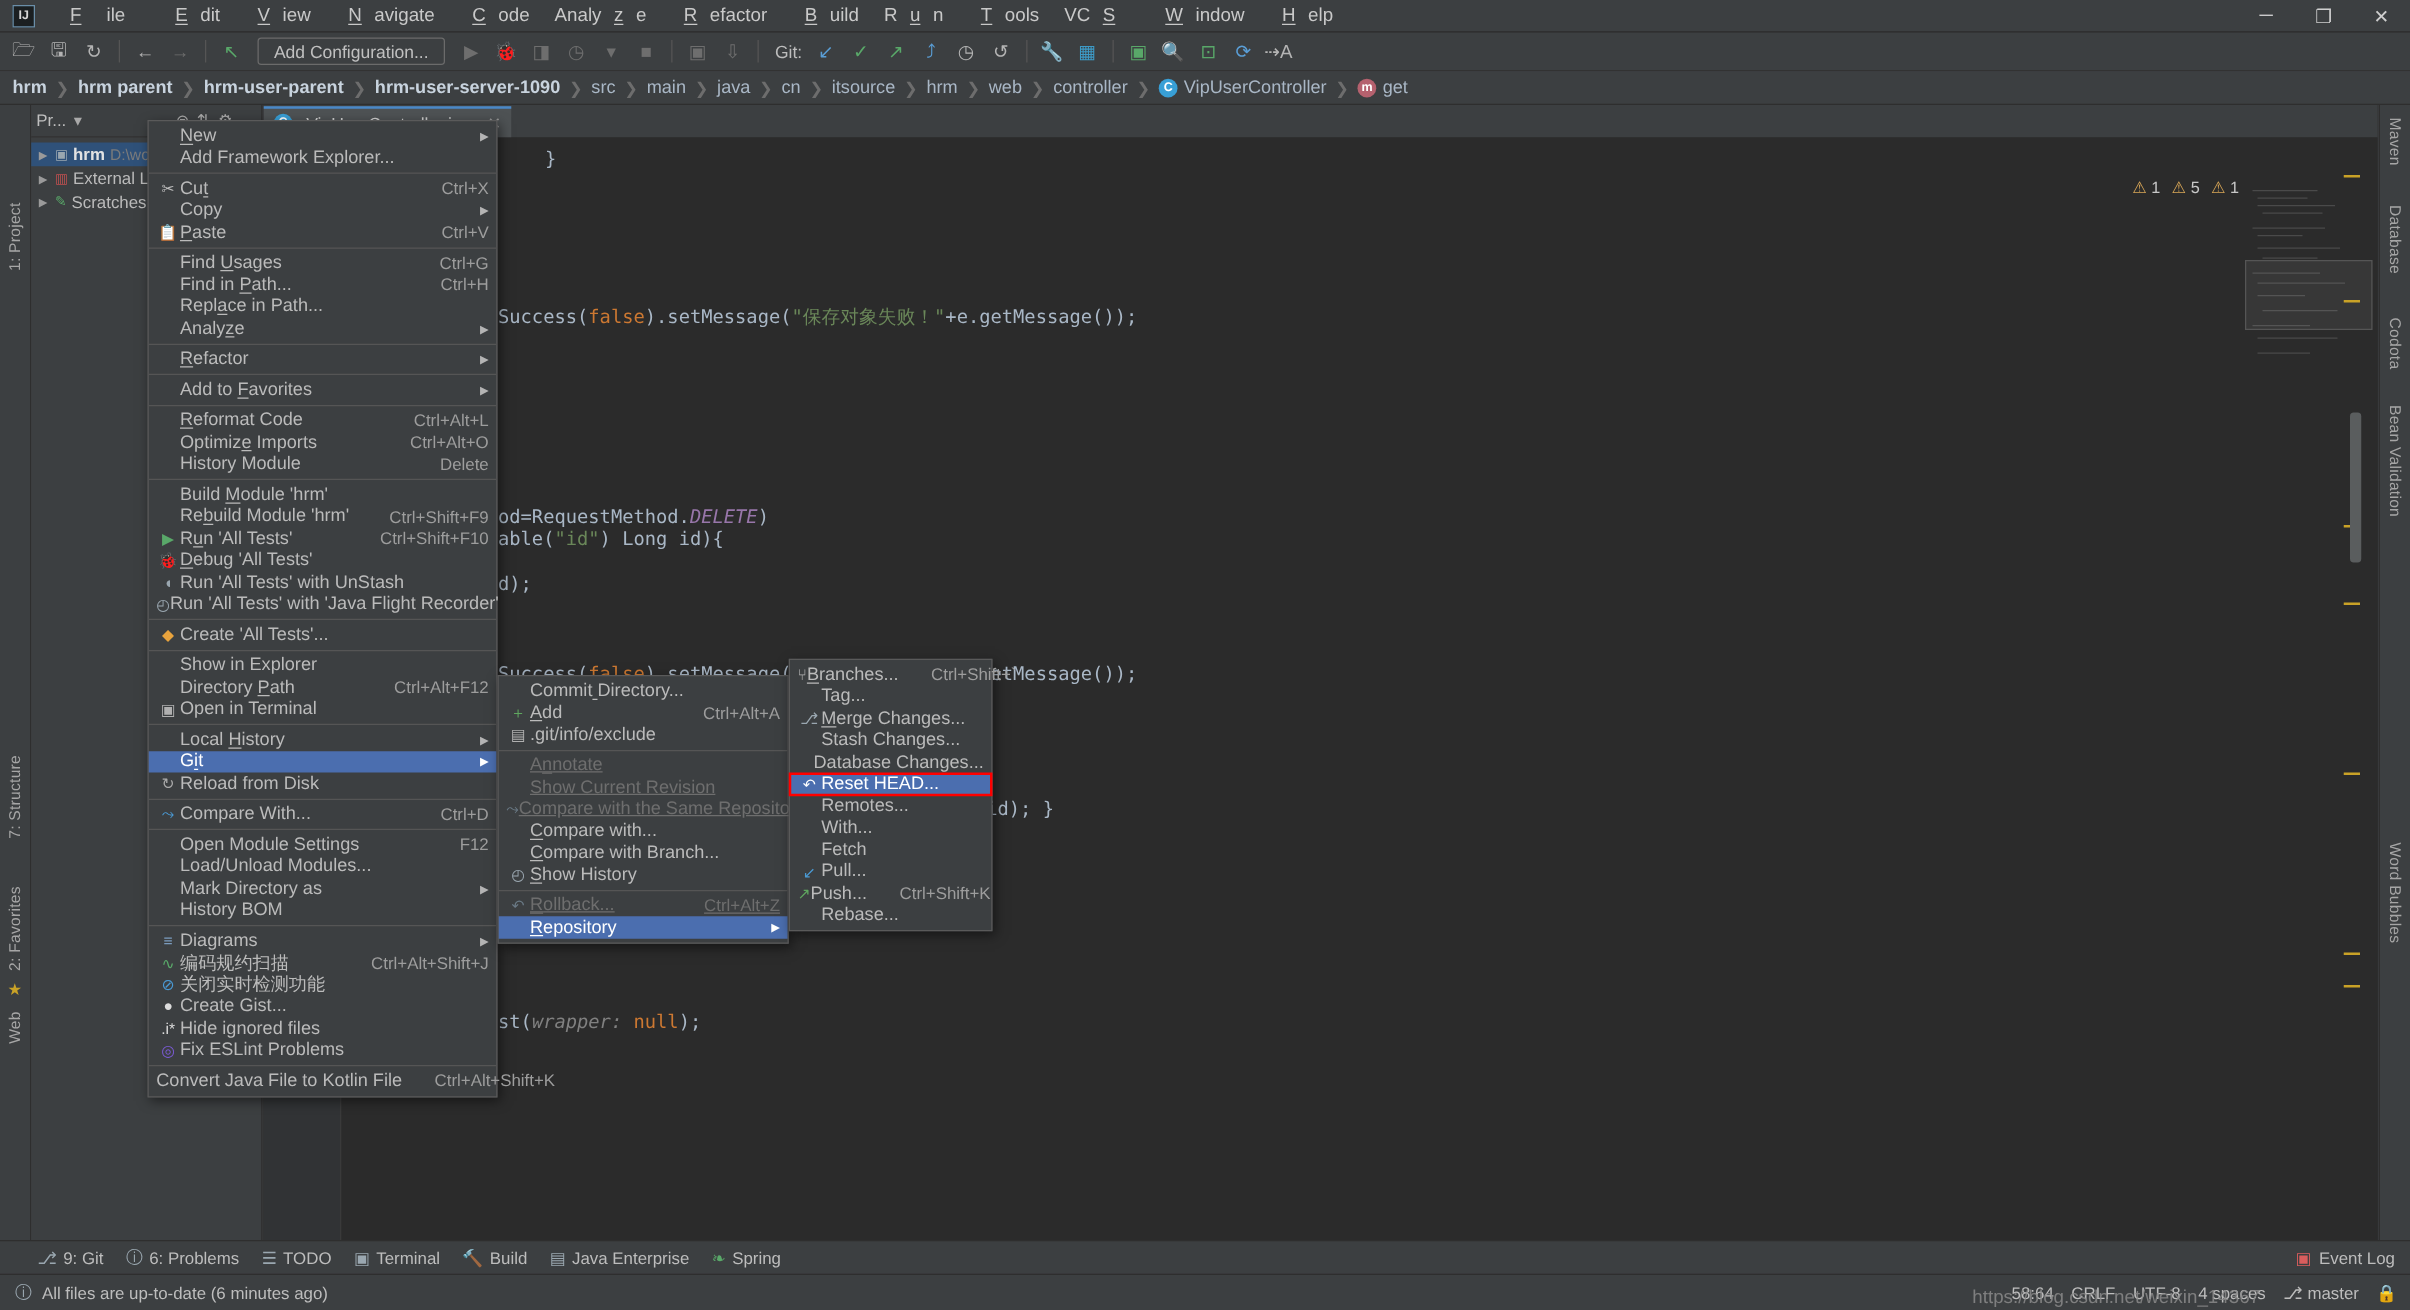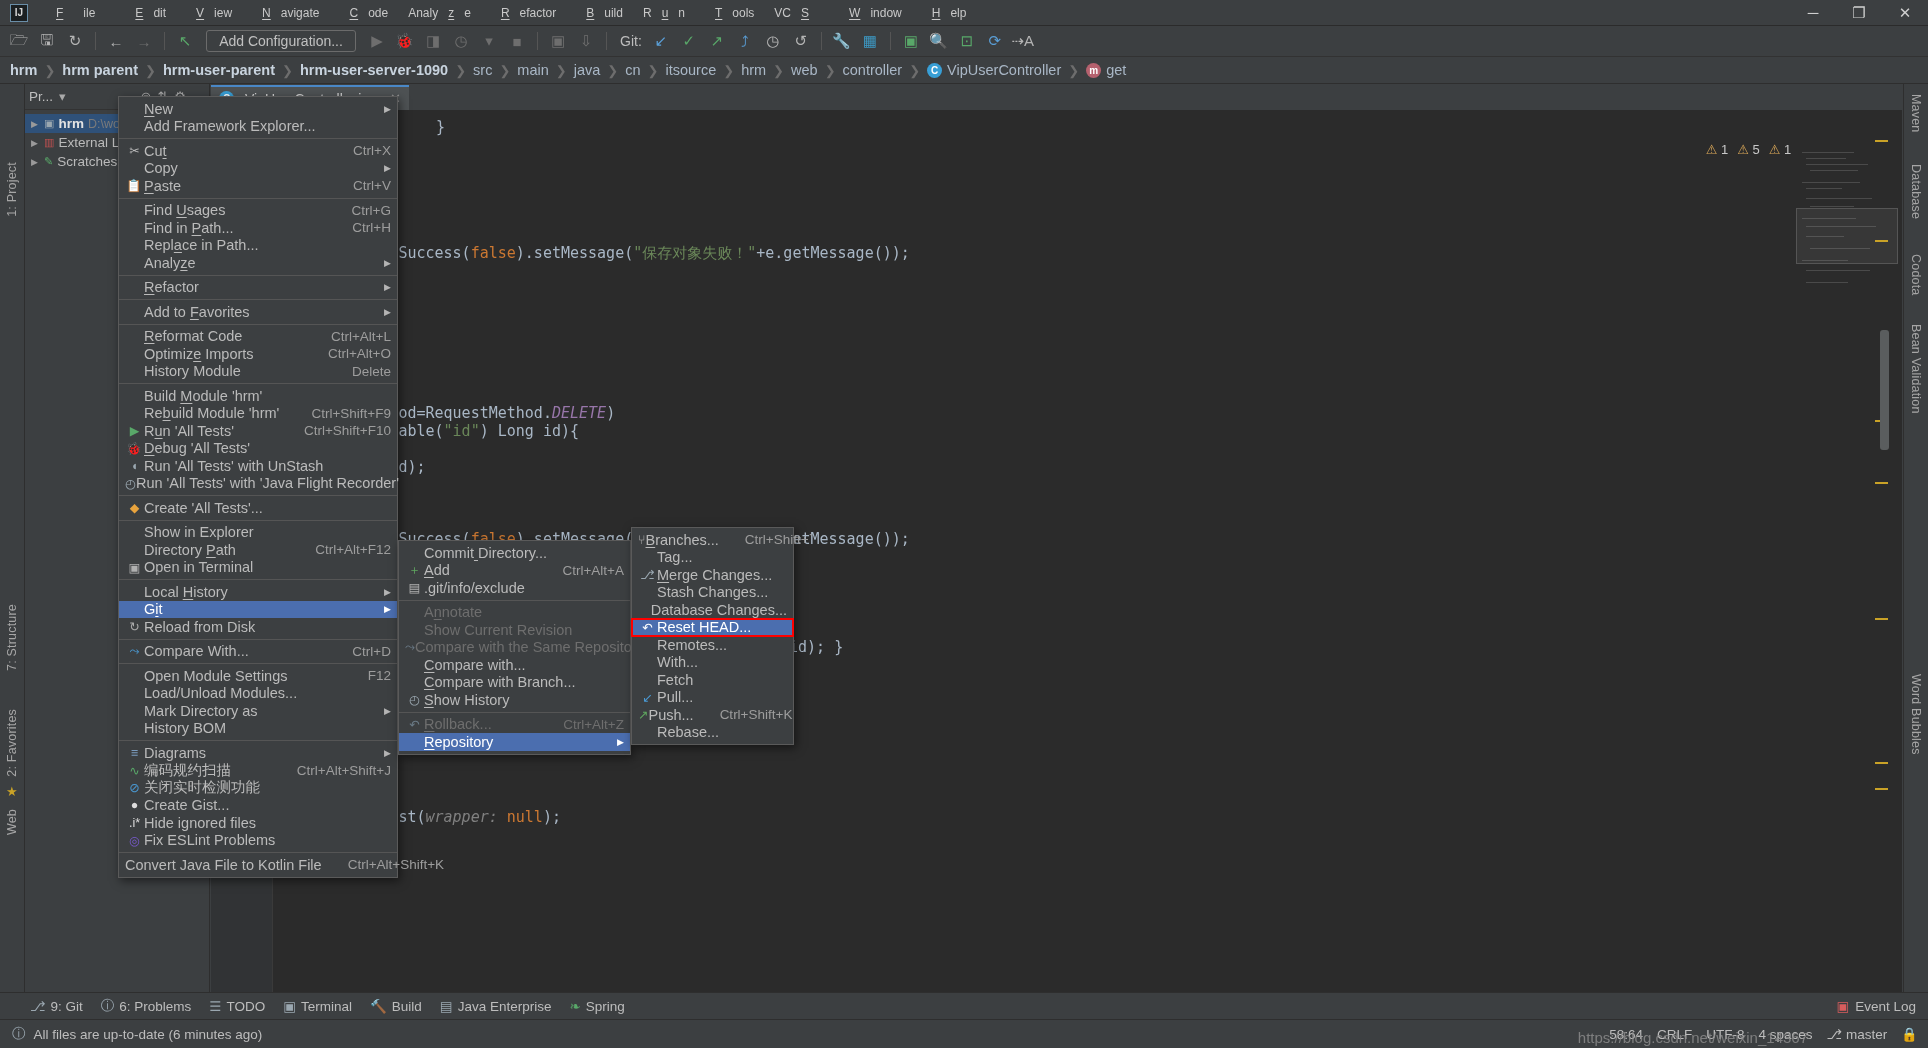--- a/index.html
+++ b/index.html
@@ -15,21 +15,21 @@
     height:26px; background:#3c3f41; display:flex; align-items:center;
     border-bottom:1px solid #2b2b2b; position:relative;
   }
   #ij-logo {
     width:18px;height:18px;margin:0 8px 0 10px;background:#1b1f21;
     border:1px solid #6a8ea8; display:flex;align-items:center;justify-content:center;
     font-size:10px; color:#d6d6d6; font-weight:bold; line-height:1;
   }
   .menu-top { display:flex; align-items:center; }
   .menu-top span {
-    padding:2px 10px; font-size:12px; color:#c9c9c9; cursor:default;
+    padding:2px 10px; font-size:15px; color:#c9c9c9; cursor:default;
   }
   #win-title {
     position:absolute; left:0; right:0; text-align:center;
     font-size:15px; color:#aaaaaa; pointer-events:none;
   }
   #win-buttons { margin-left:auto; display:flex; height:100%; z-index:2;}
   #win-buttons div {
     width:46px; display:flex;align-items:center;justify-content:center;
     font-size:15px; color:#cfcfcf;
   }
@@ -154,21 +154,21 @@
     box-shadow:2px 3px 9px rgba(0,0,0,.5); padding:3px 0; z-index:50;
     font-size:14.5px;
   }
   .mi { display:flex; align-items:center; height:17.5px; padding:0 6px; position:relative; white-space:nowrap; }
   .mi .ico { width:19px; display:flex; align-items:center; justify-content:center; font-size:12.5px; }
   .mi .lbl { color:#bbbbbb; flex:1; }
   .mi .sc  { color:#9d9d9d; font-size:13.5px; margin-left:26px; }
   .mi .arr { color:#b4b4b4; font-size:9px; margin-left:16px; }
   .mi.sel { background:#4b6eaf; }
   .mi.sel .lbl, .mi.sel .sc, .mi.sel .arr { color:#ffffff; }
-  .mi.disabled .lbl, .mi.disabled .sc { color:#6e6e6e; }
+  .mi.disabled .lbl, .mi.disabled .sc { color:#6e6e6e;text-decoration:underline; }
   .mi.highlight-box {
     background:#4b6eaf; outline:2px solid #ff0000; outline-offset:-1px;
   }
   .mi.highlight-box .lbl { color:#ffffff; }
   .msep { height:1px; background:#555555; margin:3px 0; }
   .u { text-decoration:underline; text-underline-offset:2px; }
 
   #menu-main { left:118px; top:96px; width:280px; }
   #menu-git  { left:398px; top:540px; width:233px; }
   #menu-repo { left:631px; top:527px; width:163px; }

